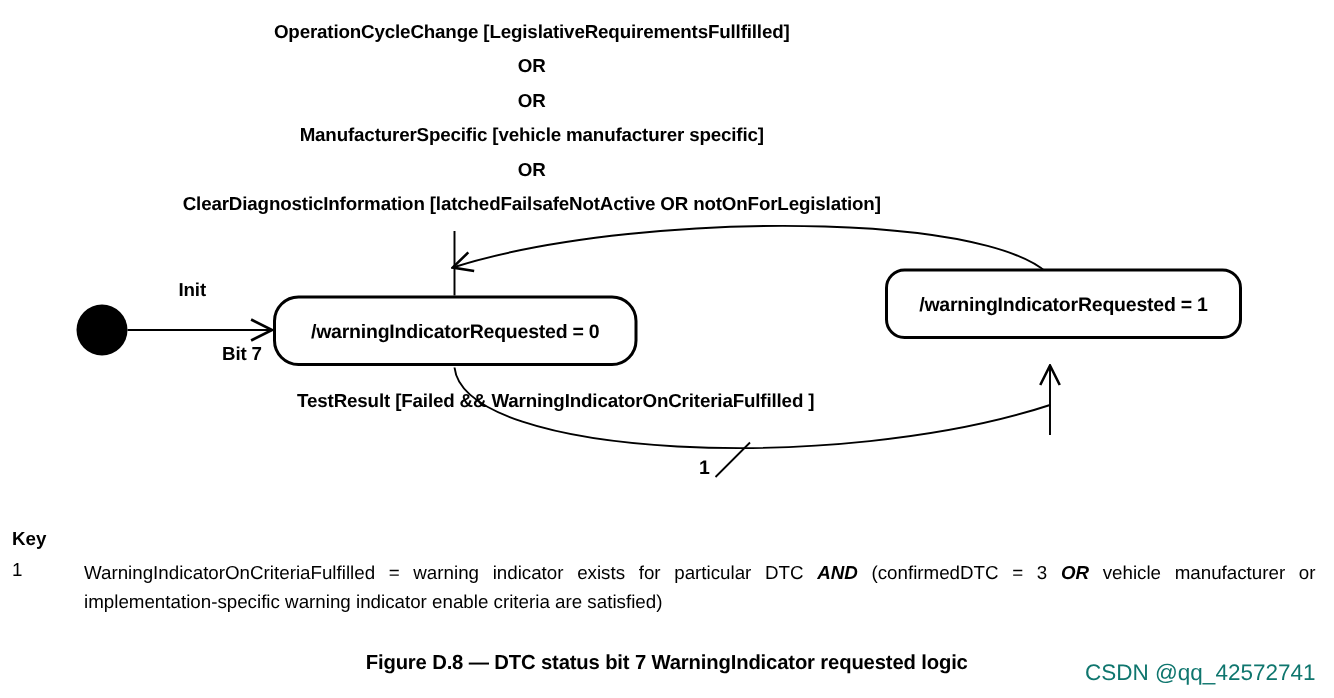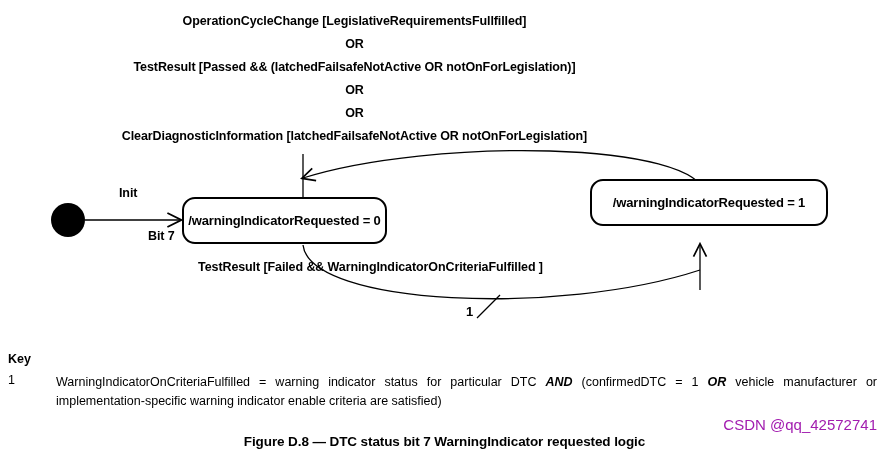--- a/index.html
+++ b/index.html
@@ -60,22 +60,23 @@
     align-items: center;
     justify-content: center;
     font-size: 13px;
     font-weight: bold;
     letter-spacing: -0.15px;
     white-space: nowrap;
   }
   #state-off {
     left: 182px;
     top: 67px;
-    width: 205px;
+    width: 243px;
     height: 47px;
+    border-radius: 17px;
   }
   #state-on {
     left: 590px;
     top: 49px;
     width: 238px;
     height: 47px;
   }
 
   
   .init-dot {
@@ -149,36 +150,36 @@
     text-align: center;
     font-size: 13.5px;
     font-weight: bold;
     letter-spacing: -0.1px;
   }
 
   
   .watermark {
     position: absolute;
     right: 12px;
-    top: 416px;
+    top: 440px;
     font-size: 15px;
-    color: #a21caf;
+    color: #0f766e;
     white-space: nowrap;
   }
 </style>
 </head>
 <body>
 
 <div class="page">
 
   <div class="guard-block">
     <div class="guard-line">OperationCycleChange [LegislativeRequirementsFullfilled]</div>
     <div class="guard-line guard-or">OR</div>
-    <div class="guard-line">TestResult [Passed &amp;&amp; (latchedFailsafeNotActive OR notOnForLegislation)]</div>
     <div class="guard-line guard-or">OR</div>
+    <div class="guard-line">ManufacturerSpecific [vehicle manufacturer specific]</div>
     <div class="guard-line guard-or">OR</div>
     <div class="guard-line">ClearDiagnosticInformation [latchedFailsafeNotActive OR notOnForLegislation]</div>
   </div>
 
   <div class="diagram">
 
     <svg width="889" height="215" viewBox="0 0 889 215">
       <defs>
         <marker id="openarrow" viewBox="0 0 12 12" refX="10" refY="6" markerWidth="12" markerHeight="12" orient="auto-start-reverse">
           <path d="M 1 1 L 11 6 L 1 11" fill="none" stroke="#000000" stroke-width="1.3"></path>
@@ -208,21 +209,21 @@
     <div class="edge-label" id="label-init">Init</div>
     <div class="edge-label" id="label-bit7">Bit 7</div>
     <div class="edge-label" id="label-testresult">TestResult [Failed &amp;&amp; WarningIndicatorOnCriteriaFulfilled ]</div>
     <div class="edge-label" id="footnote-marker">1</div>
   </div>
 
   <div class="key-section">
     <div class="key-title">Key</div>
     <div class="key-row">
       <div class="key-num">1</div>
-      <div class="key-text" id="key-text-1"><span>WarningIndicatorOnCriteriaFulfilled = warning indicator status for particular DTC </span><b>AND</b><span> (confirmedDTC = 1 </span><b>OR</b><span> vehicle manufacturer or implementation-specific warning indicator enable criteria are satisfied)</span></div>
+      <div class="key-text" id="key-text-1"><span>WarningIndicatorOnCriteriaFulfilled = warning indicator exists for particular DTC </span><b>AND</b><span> (confirmedDTC = 3 </span><b>OR</b><span> vehicle manufacturer or implementation-specific warning indicator enable criteria are satisfied)</span></div>
     </div>
   </div>
 
   <div class="caption">Figure D.8 — DTC status bit 7 WarningIndicator requested logic</div>
 
   <div class="watermark">CSDN @qq_42572741</div>
 
 </div>
 
 </body></html>

